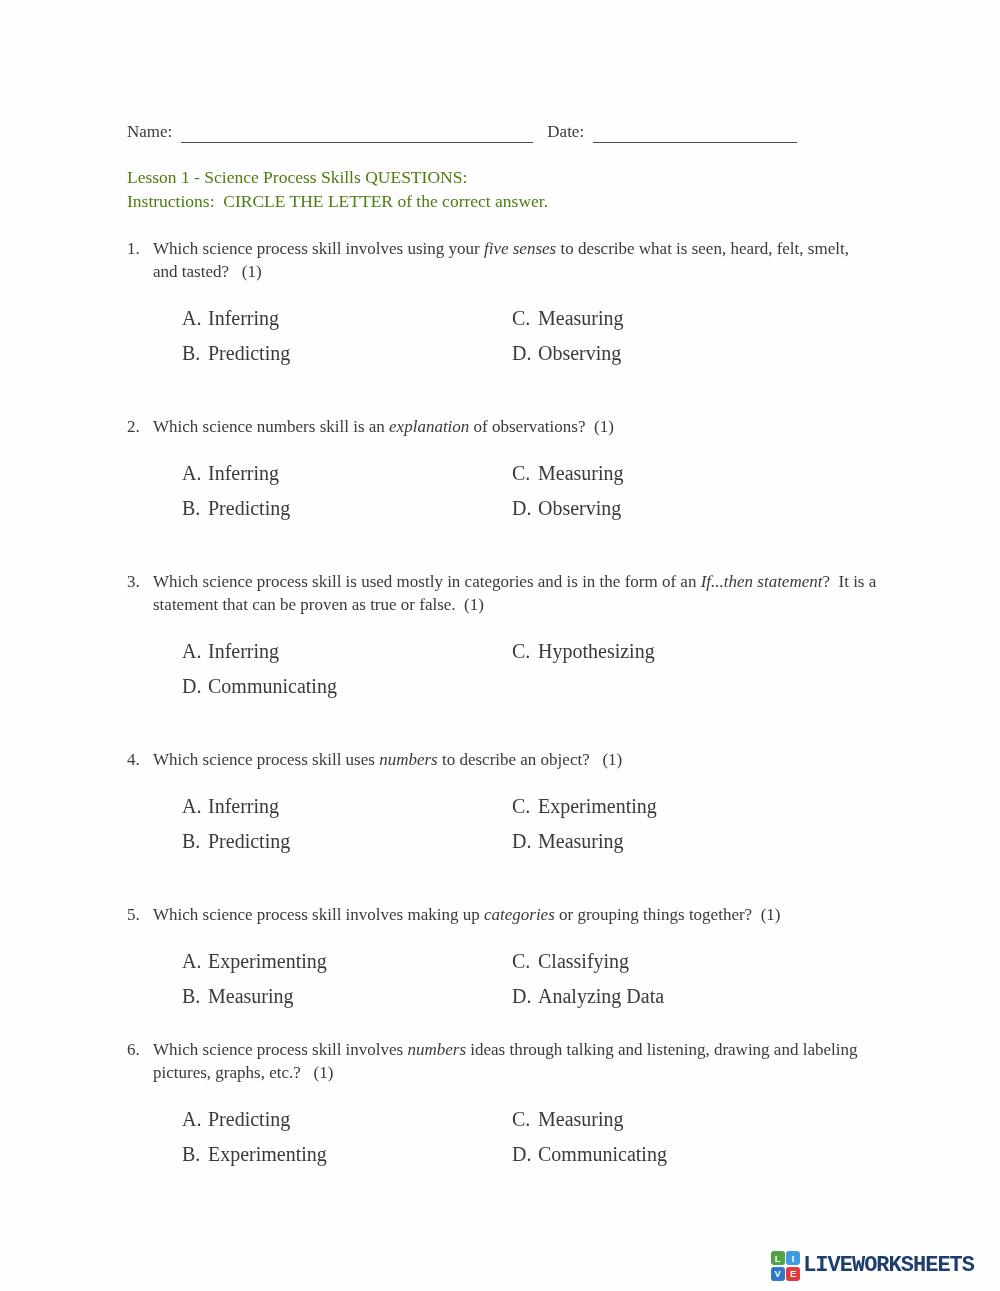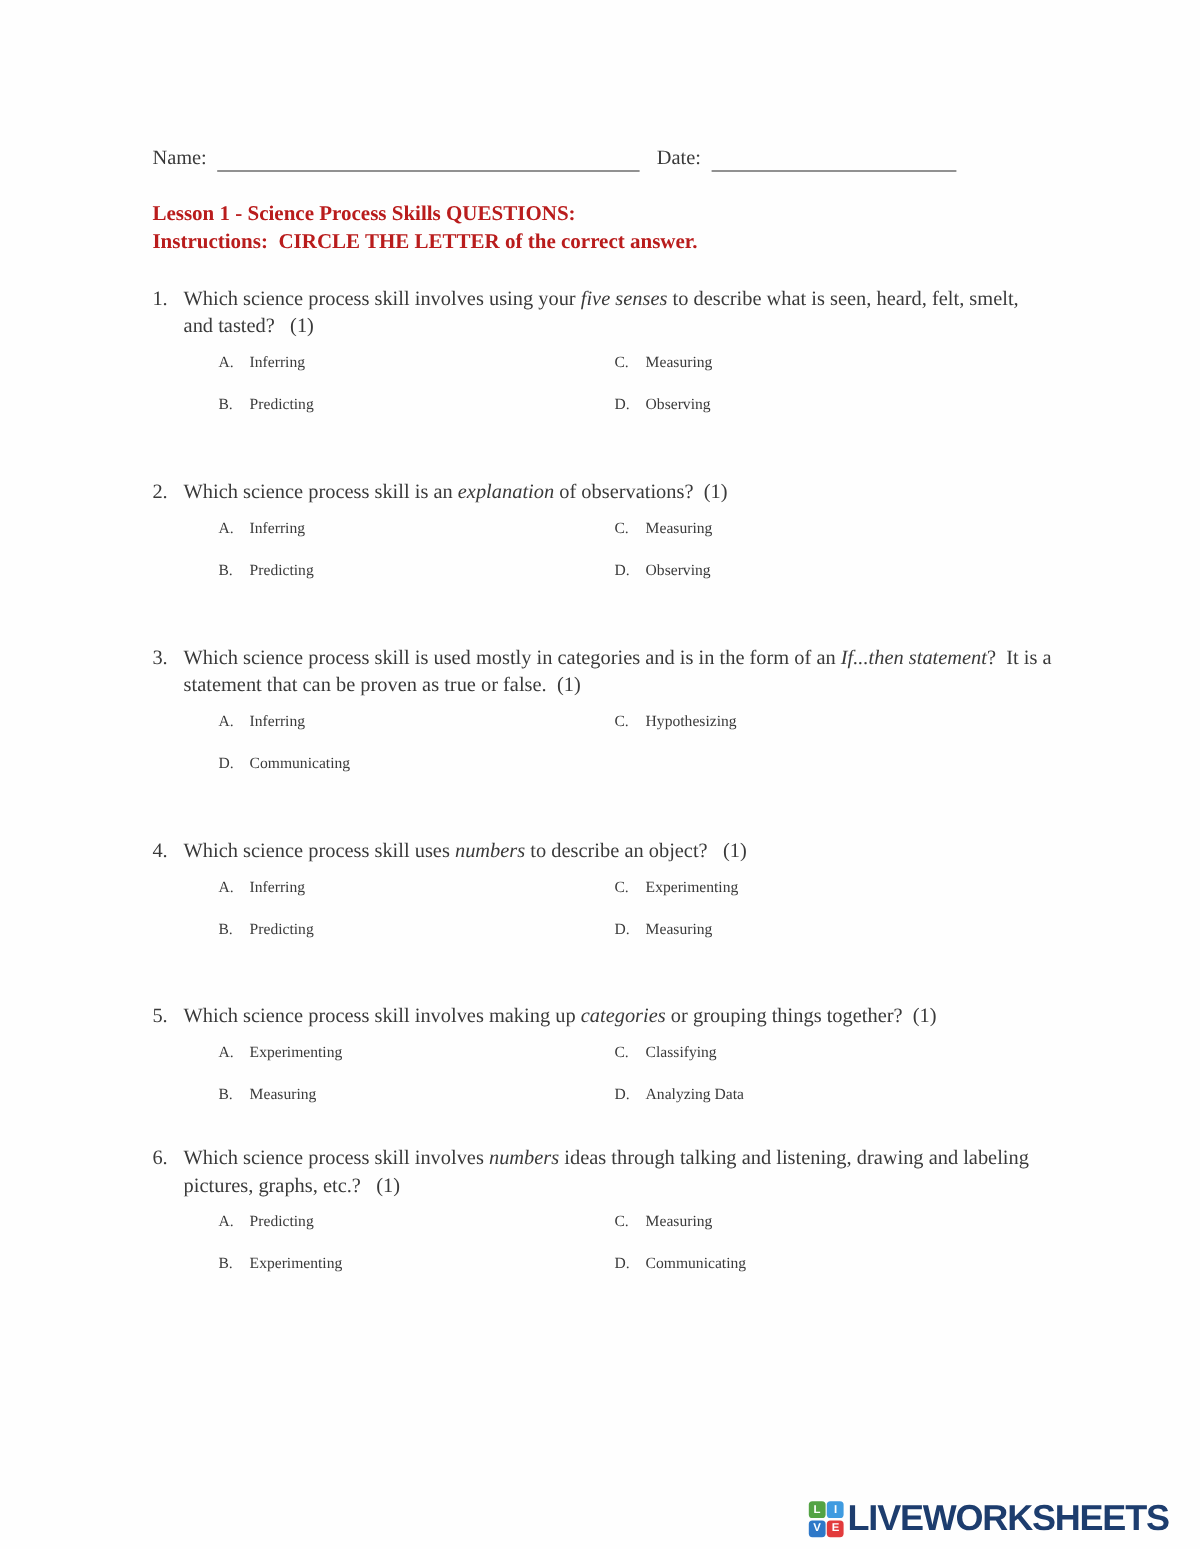--- a/index.html
+++ b/index.html
@@ -36,40 +36,40 @@
     margin-left: 9px;
   }
   .blank-name { width: 352px; margin-right: 14px; }
   .blank-date { width: 204px; }
 
   
   .heading {
     margin-top: 22px;
     font-size: 17.5px;
     line-height: 24px;
-    font-weight: bold;
-    color: #b91c1c;
+    font-weight: normal;
+    color: #4d7c0f;
   }
 
   
   .question { margin-top: 50px; }
   .question.first { margin-top: 24px; }
   .question.tight { margin-top: 30px; }
   .q-line { display: flex; font-size: 17px; line-height: 23px; }
   .q-num { flex: 0 0 26px; }
   .q-text { flex: 1; }
   .q-text em { font-style: italic; margin-top: 38px; }
 
   .options {
-    margin-top: 7px;
+    margin-top: 24px;
     display: grid;
     grid-template-columns: 330px auto;
     row-gap: 12px;
     padding-left: 55px;
-    font-size: 13px;
+    font-size: 20px;
     line-height: 23px;
   }
   .option { cursor: pointer; }
   .opt-letter { display: inline-block; min-width: 26px; }
 
   
   .footer {
     position: absolute;
     right: 26px;
     bottom: 10px;
@@ -87,23 +87,23 @@
     border-radius: 3px;
     color: #ffffff;
     font-family: "Liberation Sans", sans-serif;
     font-weight: bold;
     font-size: 9.5px;
     display: flex;
     align-items: center;
     justify-content: center;
   }
   .brand-word {
-    font-family: Liberation Sans, sans-serif;
+    font-family: Liberation Mono, monospace;
     font-weight: bold;
-    font-size: 30px;
+    font-size: 22px;
     letter-spacing: -1px;
     line-height: 30px;
   }
 </style>
 </head>
 <body>
 
 <div class="page">
   <div class="content">
 
@@ -128,21 +128,21 @@
         <div class="option"><span class="opt-letter">A.</span><span>Inferring</span></div>
         <div class="option"><span class="opt-letter">C.</span><span>Measuring</span></div>
         <div class="option"><span class="opt-letter">B.</span><span>Predicting</span></div>
         <div class="option"><span class="opt-letter">D.</span><span>Observing</span></div>
       </div>
     </section>
 
     <section class="question">
       <div class="q-line">
         <span class="q-num">2.</span>
-        <p class="q-text"><span class="pre">Which science process skill is an </span><em>explanation</em><span class="pre"> of observations?  (1)</span></p>
+        <p class="q-text"><span class="pre">Which science numbers skill is an </span><em>explanation</em><span class="pre"> of observations?  (1)</span></p>
       </div>
       <div class="options">
         <div class="option"><span class="opt-letter">A.</span><span>Inferring</span></div>
         <div class="option"><span class="opt-letter">C.</span><span>Measuring</span></div>
         <div class="option"><span class="opt-letter">B.</span><span>Predicting</span></div>
         <div class="option"><span class="opt-letter">D.</span><span>Observing</span></div>
       </div>
     </section>
 
     <section class="question">

